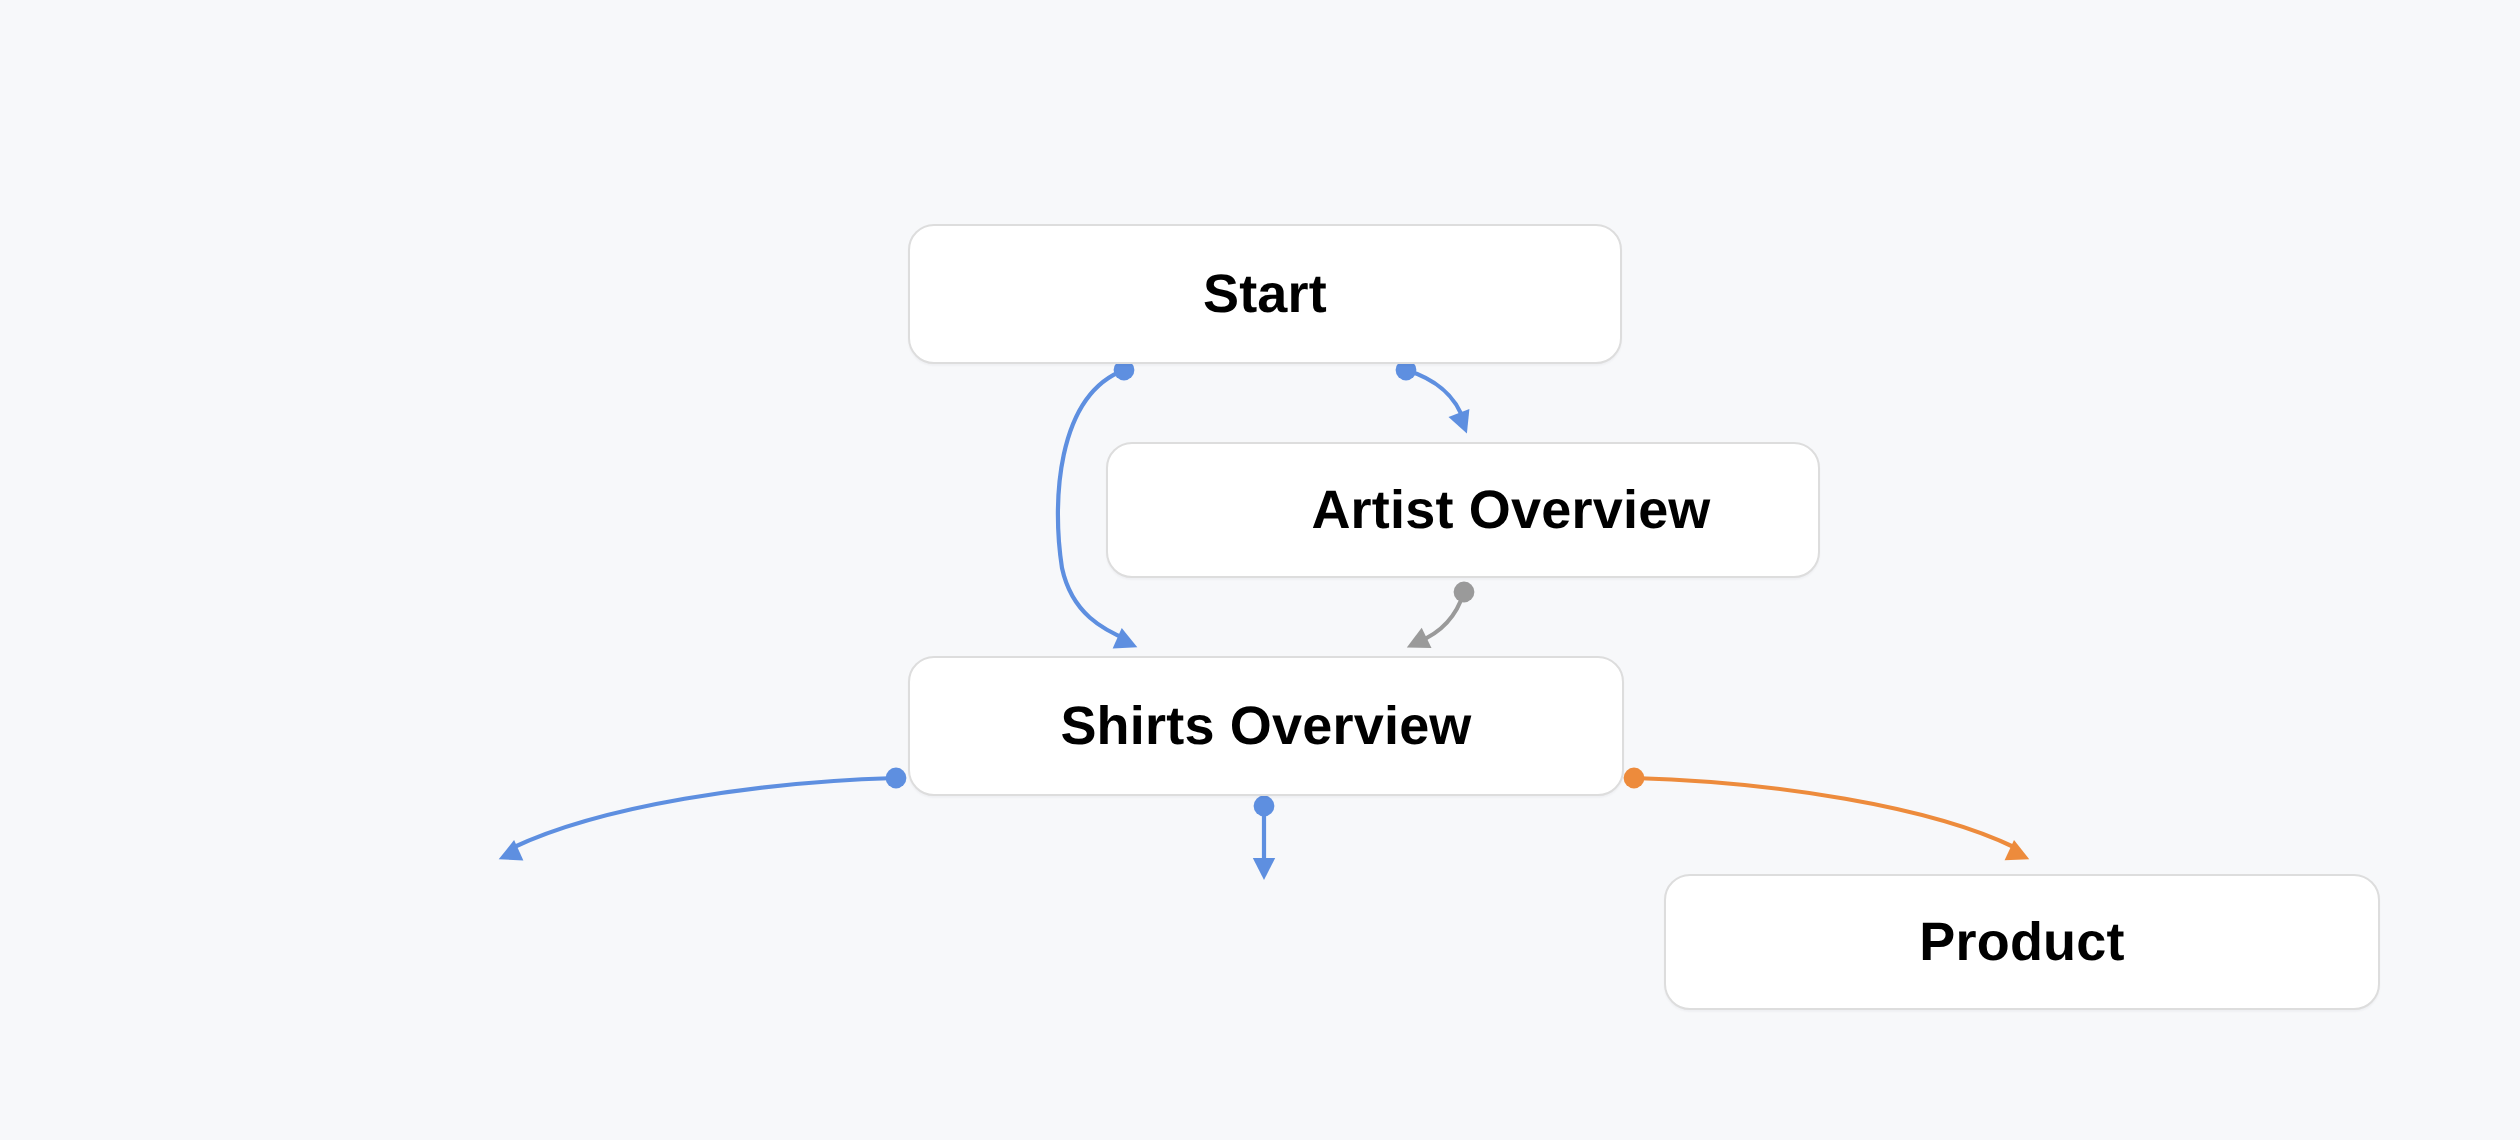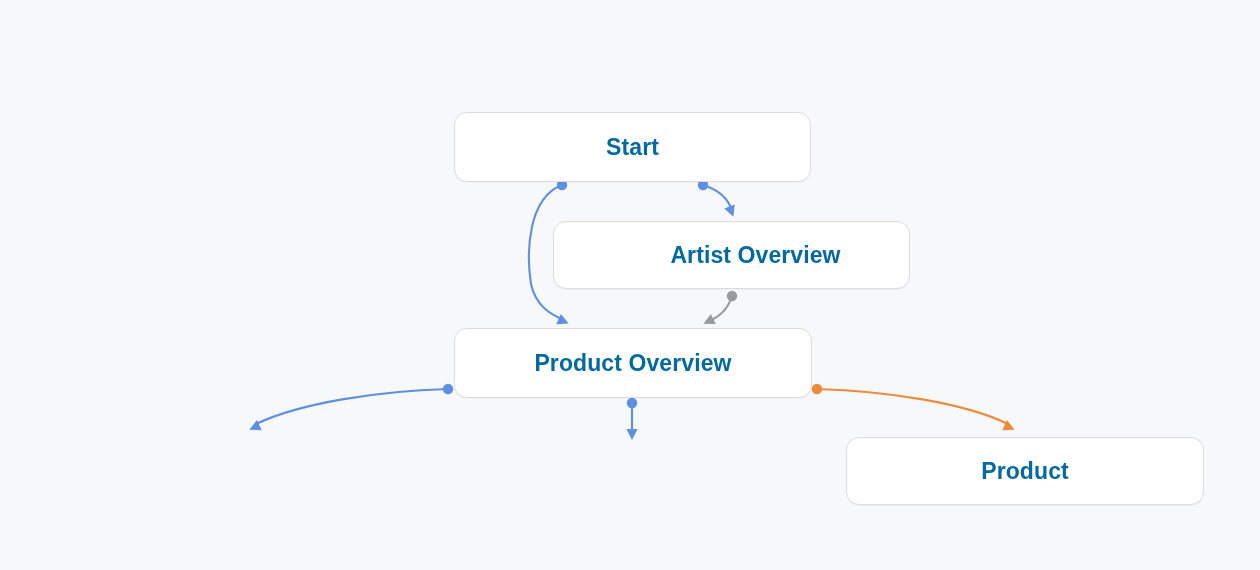--- a/index.html
+++ b/index.html
@@ -33,24 +33,24 @@
     background: #ffffff;
     border: 1.6px solid #dddddd;
     border-radius: 13px;
     display: flex;
     align-items: center;
     justify-content: center;
     box-shadow: 0 1px 1px rgba(30, 40, 60, 0.035);
   }
   .node-label {
     font-family: "Liberation Sans", sans-serif;
-    font-size: 23px;
+    font-size: 27px;
     font-weight: 600;
     letter-spacing: 0.1px;
-    color: #0369a1;
+    color: #000000;
     white-space: nowrap;
     user-select: none;
   }
 </style>
 </head>
 <body>
 
 <div id="canvas">
 
   <svg id="edge-layer" viewBox="0 0 1260 570" width="1260" height="570" xmlns="http://www.w3.org/2000/svg">
@@ -86,19 +86,19 @@
       </g>
     </svg>
 
   <div class="node" style="left: 454px; top: 112px; width: 357px; height: 70px; background: rgb(255, 255, 255); border-color: rgb(221, 221, 221);">
     <span class="node-label">Start</span>
   </div>
   <div class="node" style="left: 553px; top: 221px; width: 357px; height: 68px; background: rgb(255, 255, 255); border-color: rgb(221, 221, 221); padding-left: 48px;">
     <span class="node-label">Artist Overview</span>
   </div>
   <div class="node" style="left: 454px; top: 328px; width: 358px; height: 70px; background: rgb(255, 255, 255); border-color: rgb(221, 221, 221);">
-    <span class="node-label">Product Overview</span>
+    <span class="node-label">Shirts Overview</span>
   </div>
-  <div class="node" style="left: 832px; top: 437px; width: 358px; height: 68px; background: rgb(255, 255, 255); border-color: rgb(221, 221, 221); margin-left: 14px;">
+  <div class="node" style="left: 832px; top: 437px; width: 358px; height: 68px; background: rgb(255, 255, 255); border-color: rgb(221, 221, 221);">
     <span class="node-label">Product</span>
   </div>
 
 </div>
 
 </body></html>

